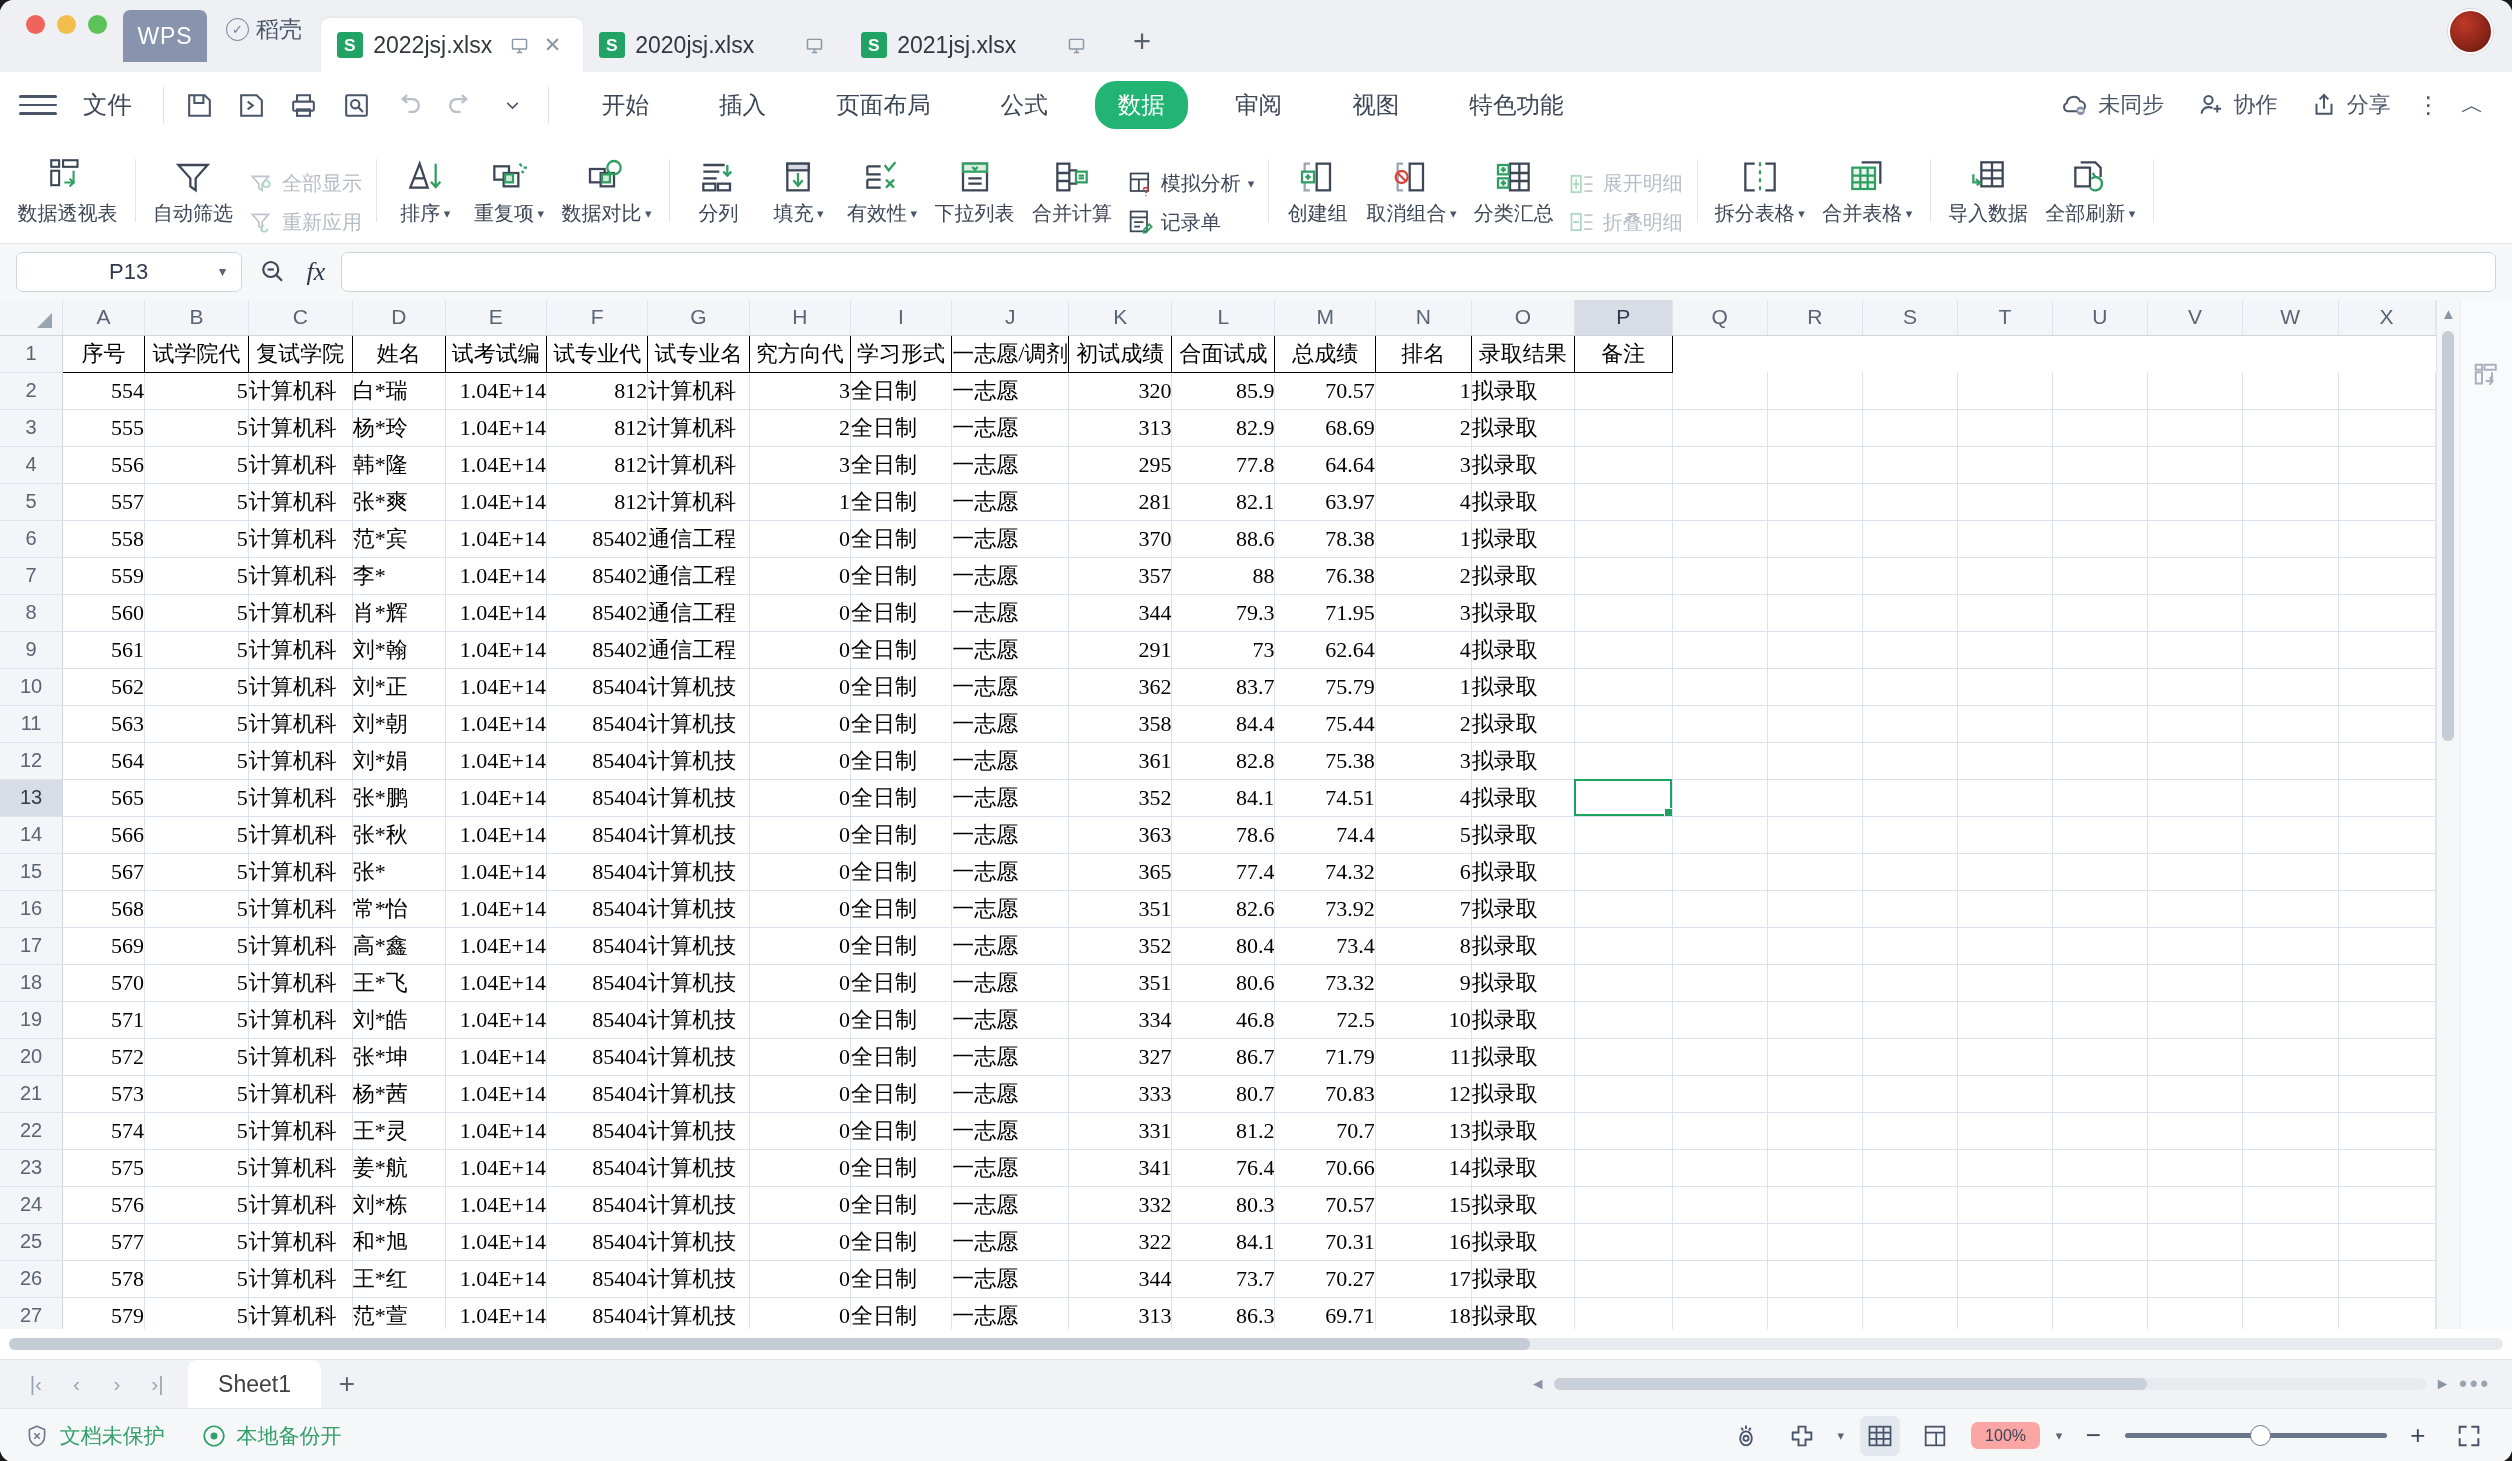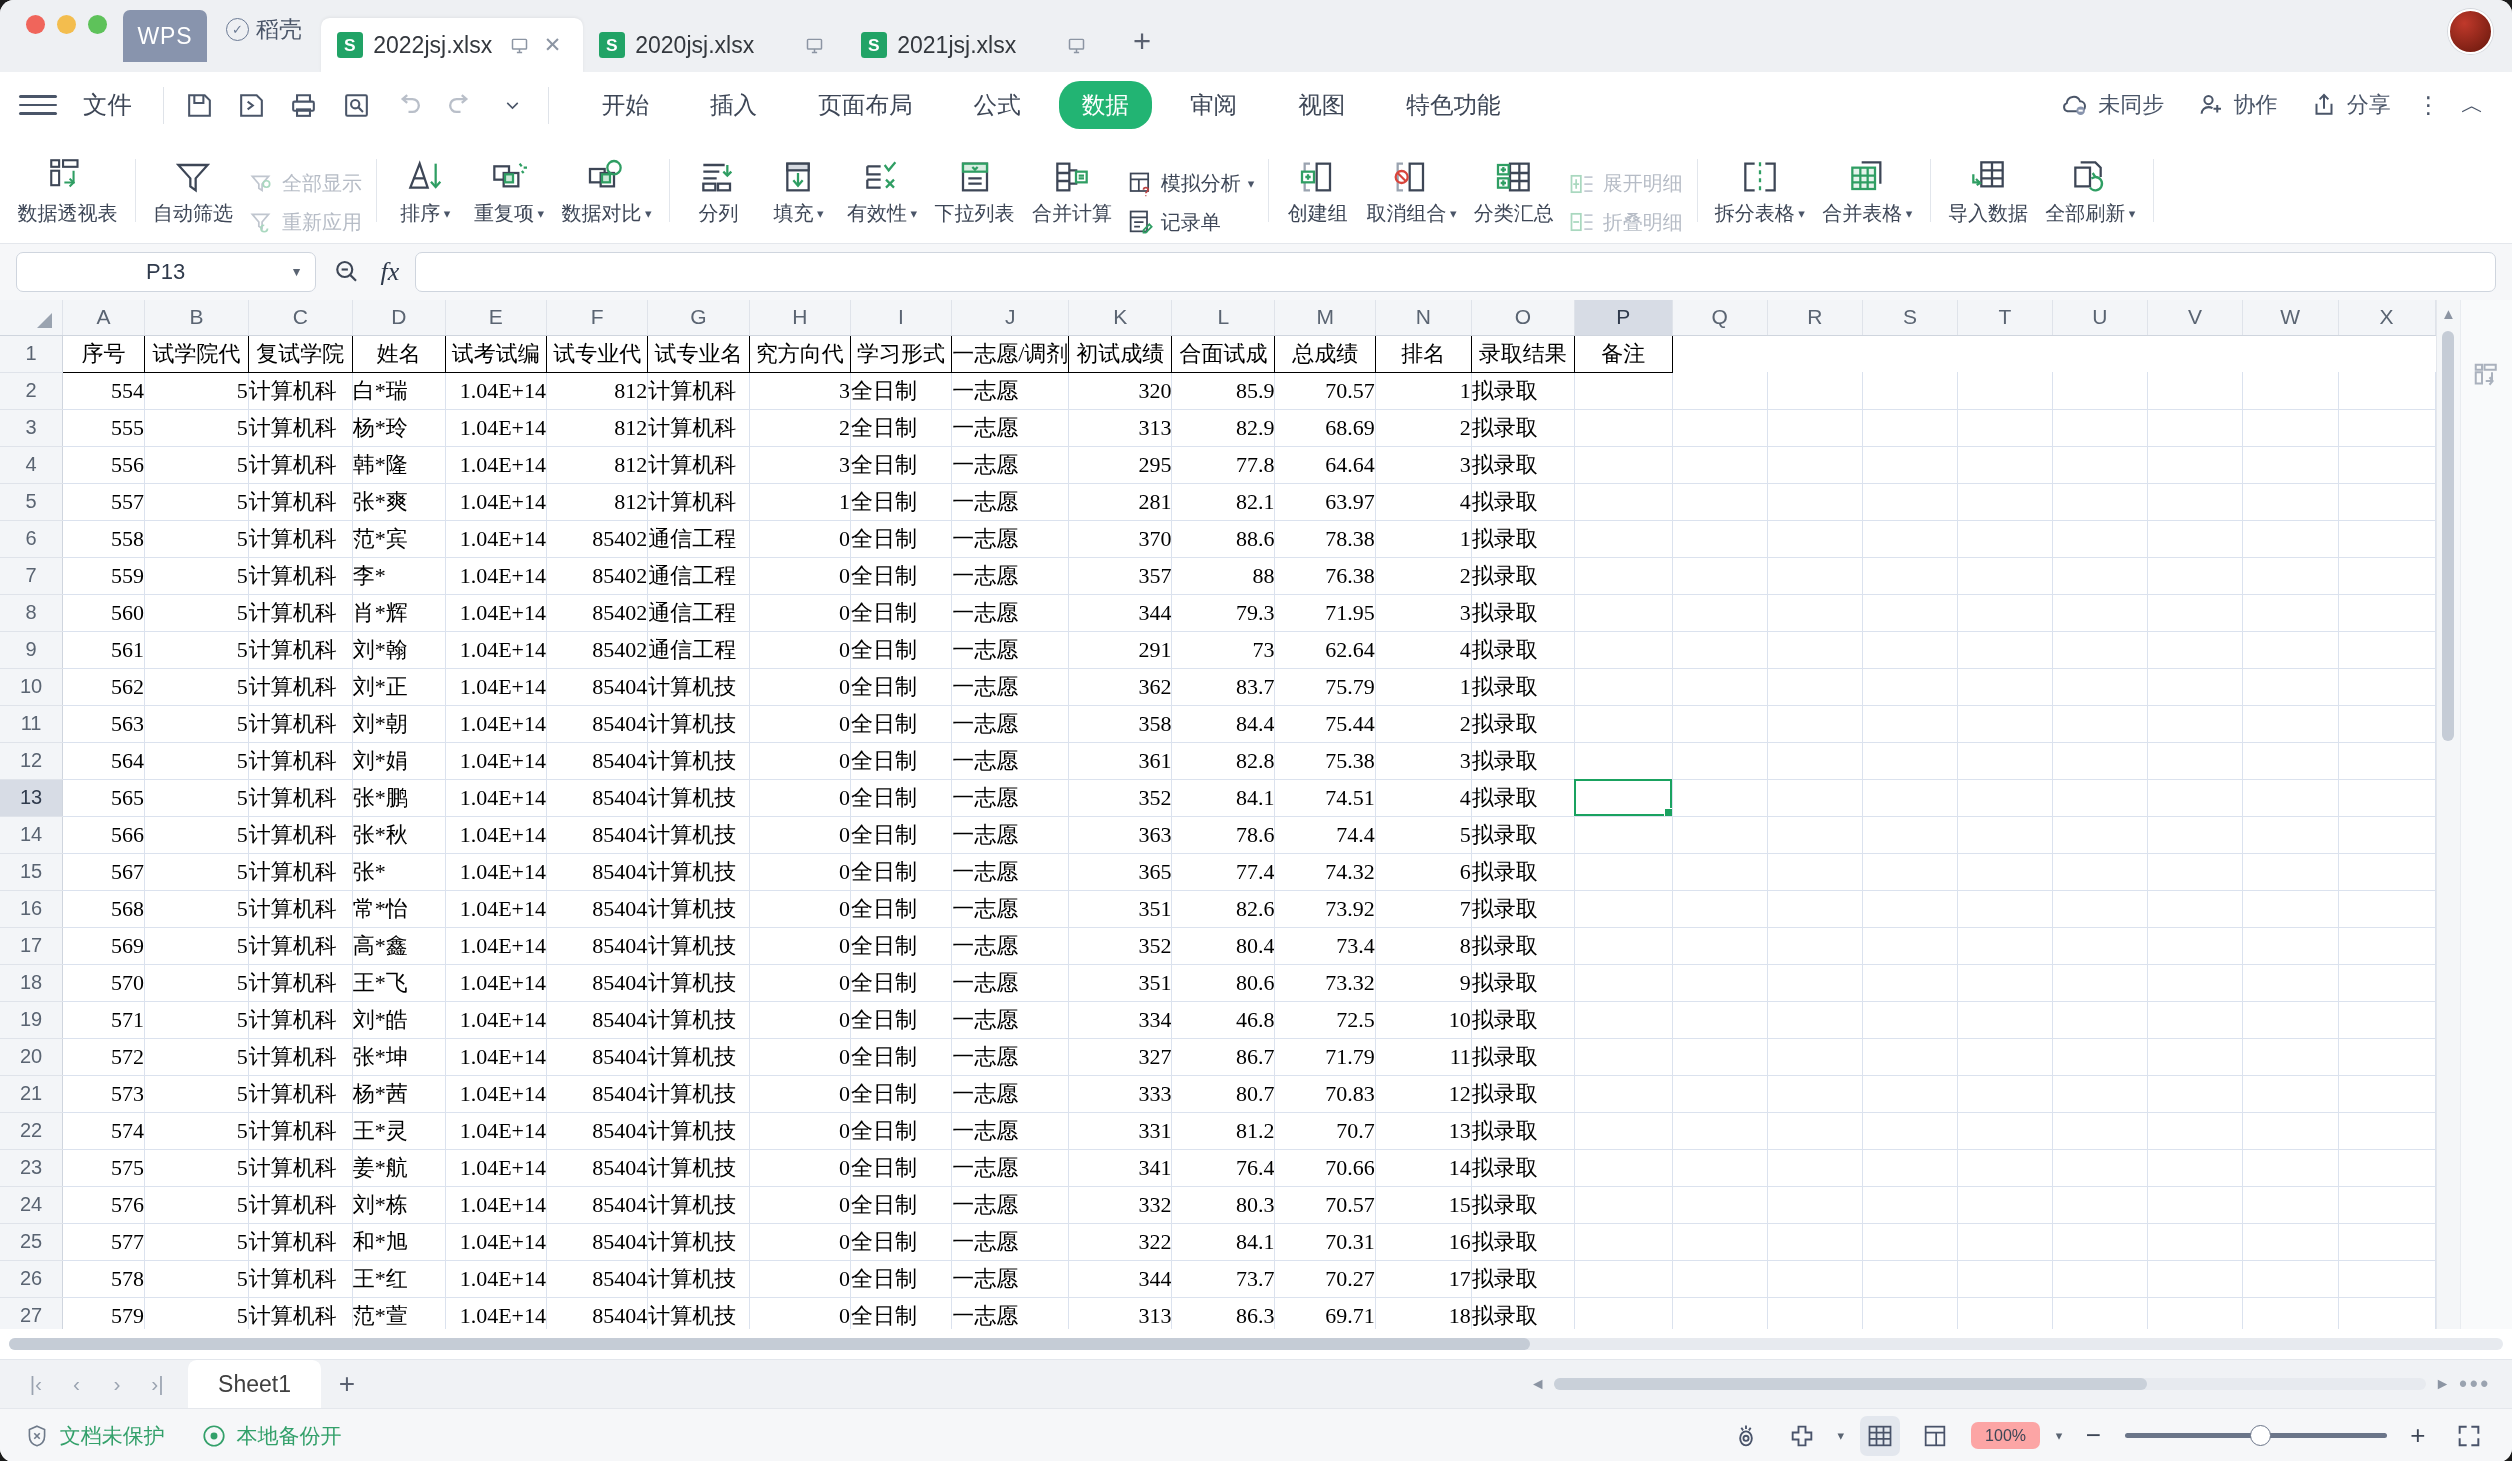--- a/index.html
+++ b/index.html
@@ -71,21 +71,21 @@
   .hamb i { display:block; height:2.6px; background:#4a5568; border-radius:1.7px; }
   .mfile { font-size:24.4px; color:#3d4656; padding:0 19px; }
   .vsep { width:0.9px; height:37px; background:#dfe3e9; margin:0 12.2px; }
   .qicons { display:flex; align-items:center; gap:5.2px; }
   .qic {
     width:47px;height:44px; display:flex;align-items:center;justify-content:center;
     color:#4a5568;
   }
   .qic svg { display:block; }
   .qic.dis { color:#b9bfc9; }
-  .ribbontabs { display:flex; align-items:center; gap:15px; margin-left:17.4px; }
+  .ribbontabs { display:flex; align-items:center; gap:24px; margin-left:17.4px; }
   .rtab {
     font-size:23.6px; color:#3d4656; padding:7.9px 23px; border-radius:21px; white-space:nowrap;
   }
   .rtab.active { background:#22b473; color:#fff; }
   .topright { margin-left:auto; display:flex; align-items:center; gap:7px; padding-right:7px;}
   .trbtn { display:flex; align-items:center; gap:7.9px; font-size:22px; color:#4a5568; padding:5.2px 12.2px; }
   .trbtn svg{display:block;}
   .tricon { width:37px;height:37px; display:flex;align-items:center;justify-content:center;color:#4a5568;font-size:23px;}
 
   
@@ -106,21 +106,21 @@
   .smallbtn { display:flex; align-items:center; gap:7px; font-size:20px; color:#3d4656; white-space:nowrap; }
   .smallbtn.dis { color:#b6bcc6; }
   .smallbtn .sico { width:28px;height:28px; display:flex;align-items:center;justify-content:center;}
 
   
   .fbar {
     height:56px; flex:0 0 56px; background:#f6f7f9; display:flex; align-items:center;
     padding:0 15.7px; gap:12.2px;
   }
   .namebox {
-    width:300px; height:40px; background:#fff; border:0.9px solid #cfd5de; border-radius:7px;
+    width:226px; height:40px; background:#fff; border:0.9px solid #cfd5de; border-radius:7px;
     display:flex; align-items:center; justify-content:center; position:relative;
     font-size:22px; color:#2f3a4c;
   }
   .namebox .nb-caret { position:absolute; right:12.2px; font-size:12.2px; color:#5a6472; }
   .fzoom { width:37px;height:37px;display:flex;align-items:center;justify-content:center;color:#4a5568;}
   .fx { font-size:26px; color:#2f3a4c; font-family:"Liberation Serif",serif; font-style:italic; padding:0 3.5px;}
   .finput {
     flex:1; height:40px; background:#fff; border:0.9px solid #cfd5de; border-radius:7px;
     font-size:21px; color:#2f3a4c; padding:0 10.5px; display:flex; align-items:center;
   }

